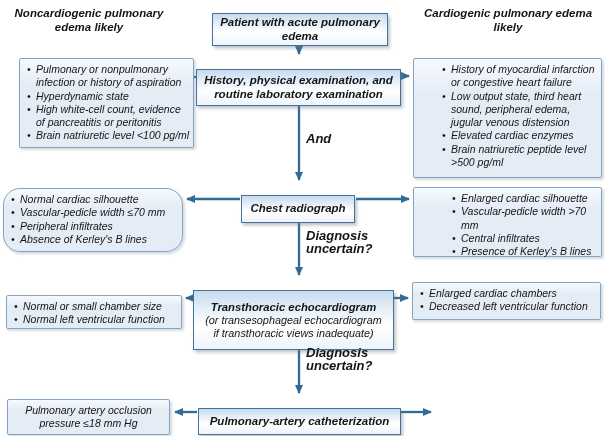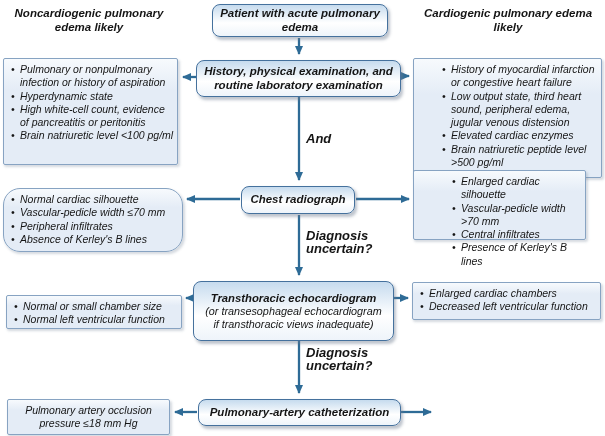--- a/index.html
+++ b/index.html
@@ -4,26 +4,27 @@
 <style>
   html,body { margin:0; padding:0; background:#ffffff; }
   #canvas {
     position:relative; width:605px; height:436px; background:#ffffff;
     font-family:"Liberation Sans", sans-serif; color:#151515; overflow:hidden;font-style:italic;
   }
   #flow-arrows { position:absolute; left:0; top:0; z-index:0; }
 
   .center-box {
     position:absolute; z-index:1; box-sizing:border-box;
-    border:1.6px solid #45719d; border-radius:8px;
+    border:1.6px solid #45719d; border-radius:0;
     background:linear-gradient(180deg,#c6dbee 0%,#ffffff 58%,#eef4fa 100%);
     box-shadow:2px 2.5px 3px rgba(110,125,145,.45);
     display:flex; flex-direction:column; align-items:center; justify-content:center;
     text-align:center; font-weight:bold; font-size:11.5px; line-height:13.8px;
     padding:2px 4px;
+    margin-top:9px;
   }
   .side-box {
     position:absolute; z-index:1; box-sizing:border-box;
     border:1.4px solid #87a3c2; border-radius:2px;
     background:linear-gradient(180deg,#f7fafd 0%,#e4ecf6 30%,#e4ecf6 100%);
     box-shadow:1.5px 2px 2.5px rgba(125,140,160,.32);
     font-size:10.5px; line-height:13.3px; padding:4px 3px 4px 7px;
   }
   .pressure-box {
     display:flex; align-items:center; justify-content:center;
@@ -94,21 +95,21 @@
     <span class="echo-note">(or transesophageal echocardiogram</span>
     <span class="echo-note">if transthoracic views inadequate)</span>
   </div>
 
   <div class="flow-label" style="left:306px; top:346px; width:72px;">Diagnosis uncertain?</div>
 
   <div class="center-box" style="left:198px; top:399px; width:203px; height:27px;">
     <span>Pulmonary-artery catheterization</span>
   </div>
 
-  <div class="side-box" style="left:3px; top:58px; width:175px; height:107px;">
+  <div class="side-box" style="left:19px; top:58px; width:175px; height:90px;">
     <ul class="bullets">
         <li>Pulmonary or nonpulmonary infection or history of aspiration</li>
         <li>Hyperdynamic state</li>
         <li>High white-cell count, evidence of pancreatitis or peritonitis</li>
         <li>Brain natriuretic level &lt;100 pg/ml</li>
       </ul>
   </div>
 
   <div class="side-box" style="left:3px; top:188px; width:180px; height:64px;border-radius:17px;">
     <ul class="bullets">
@@ -132,21 +133,21 @@
 
   <div class="side-box" style="left:413px; top:58px; width:189px; height:120px;padding-left:28px;">
     <ul class="bullets">
         <li>History of myocardial infarction or congestive heart failure</li>
         <li>Low output state, third heart sound, peripheral edema, jugular venous distension</li>
         <li>Elevated cardiac enzymes</li>
         <li>Brain natriuretic peptide level &gt;500 pg/ml</li>
       </ul>
   </div>
 
-  <div class="side-box" style="left:413px; top:170px; width:173px; height:70px;padding-left:38px;">
+  <div class="side-box" style="left:413px; top:187px; width:189px; height:70px;padding-left:38px;">
     <ul class="bullets">
         <li>Enlarged cardiac silhouette</li>
         <li>Vascular-pedicle width &gt;70 mm</li>
         <li>Central infiltrates</li>
         <li>Presence of Kerley's B lines</li>
       </ul>
   </div>
 
   <div class="side-box" style="left:412px; top:282px; width:189px; height:38px;">
     <ul class="bullets">

